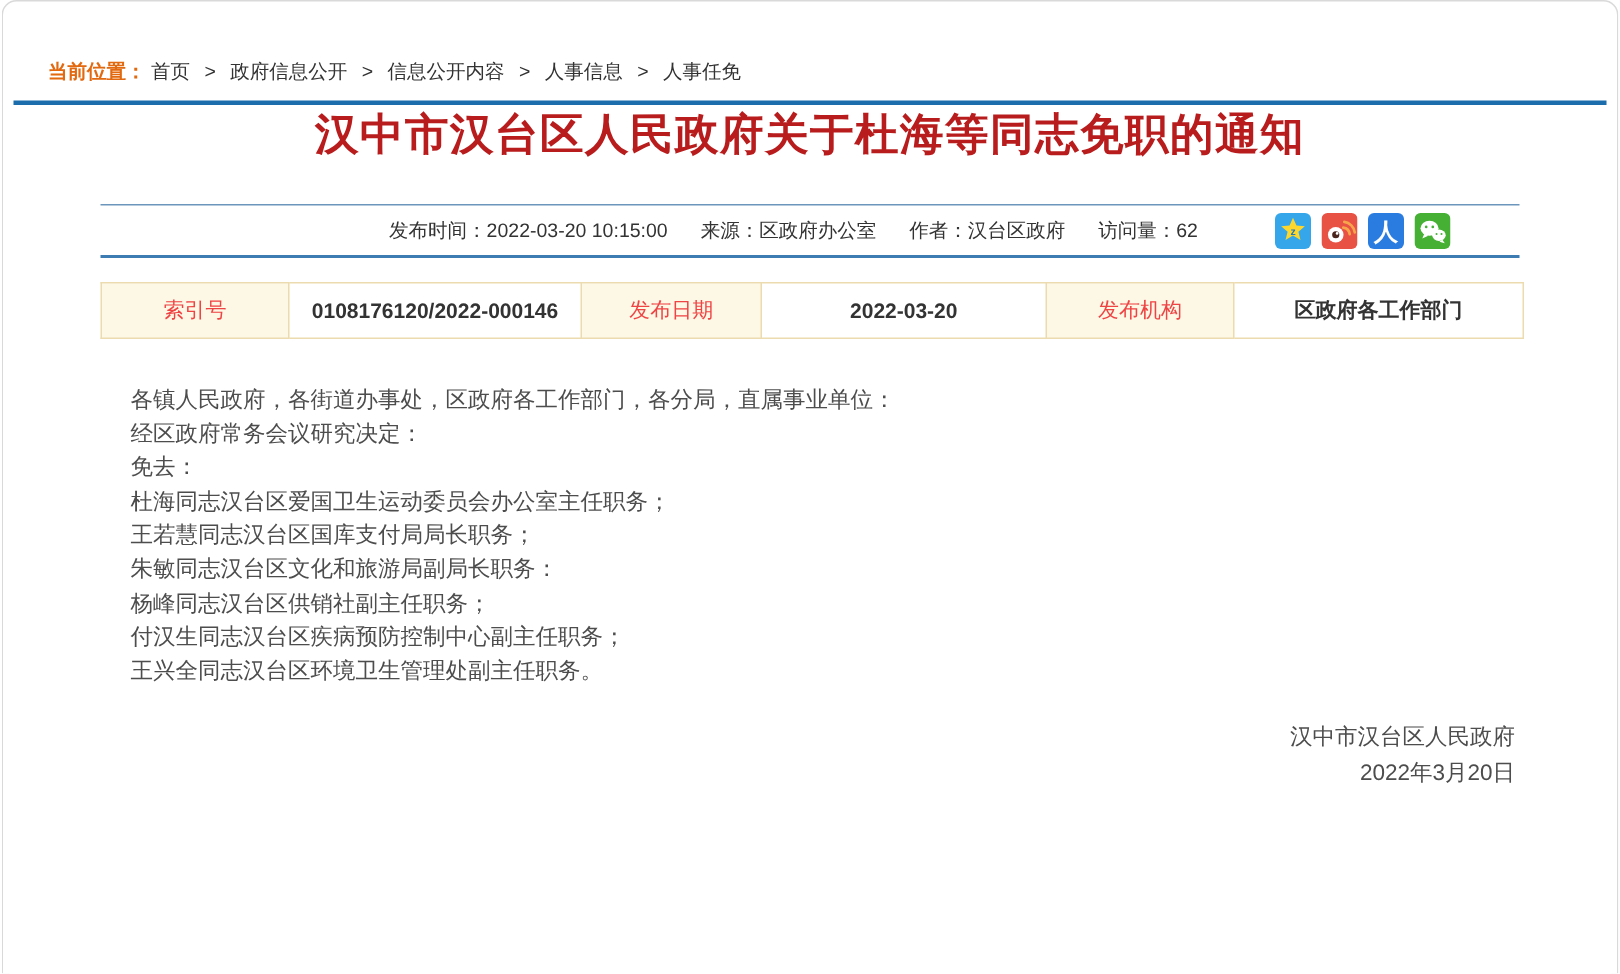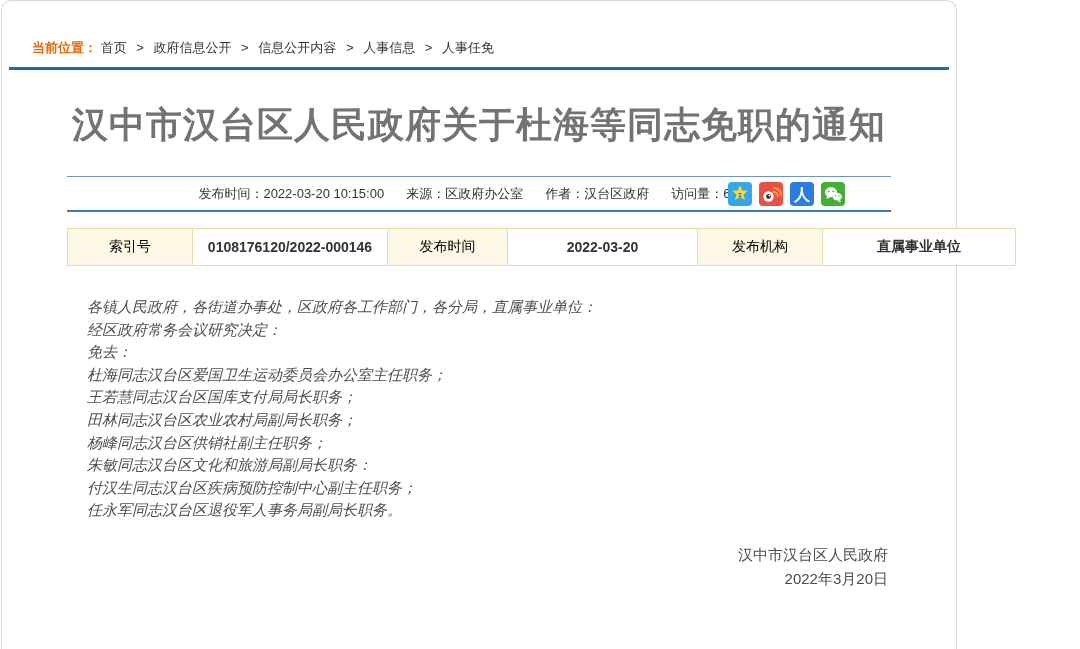--- a/index.html
+++ b/index.html
@@ -4,44 +4,43 @@
 <style>
   * { margin: 0; padding: 0; box-sizing: border-box; }
   html, body { background: #fff; }
   body {
     width: 1080px; height: 649px;
     font-family: "Liberation Sans", "DejaVu Sans", sans-serif;
     overflow: hidden;
   }
   .page {
     position: relative;
-    width: 956px; height: 649px;
+    width: 1078px; height: 649px;
     margin-left: 1px;
     background: #fff;
     border: 1px solid #d9d9d9;
     border-bottom: none;
     border-radius: 10px 10px 0 0;
   }
   
   .breadcrumb {
     padding: 38px 0 10px 30px;
     font-size: 13px;
     color: #333;
   }
   .breadcrumb .bc-label { color: #e2690f; font-weight: bold; }
   .breadcrumb .bc-item { color: #333; cursor: pointer; }
   .breadcrumb .bc-sep { color: #333; margin: 0 6px; }
   .top-divider { height: 3px; background: #1b6dab; margin: 0 7px; }
 
   
   .article-title {
-    margin-top: 31px;
     text-align: center;
-    font-size: 36px;
-    color: #737373;
+    font-size: 29px;
+    color: #b91c1c;
     letter-spacing: 1px;
   }
 
   
   .meta-bar {
     position: relative;
     margin: 26px 65px 0 65px;
     height: 36px;
     border-top: 1px solid #6d96bc;
     border-bottom: 2px solid #3d7cb2;
@@ -70,32 +69,32 @@
     border-collapse: collapse;
     table-layout: fixed;
     font-size: 14px;
   }
   .info-table td {
     border: 1px solid #ecdbae;
     height: 37px;
     text-align: center;
     vertical-align: middle;
   }
-  .info-table td.cell-label { background: #fdf7e6; color: #000000; }
+  .info-table td.cell-label { background: #fdf7e6; color: #ef4444; }
   .info-table td.cell-value { background: #fff; color: #333; font-weight: bold; }
   .info-table td.cell-empty { height: 39px; background: #fff; }
 
   
   .doc-body {
     margin: 30px 65px 0 85px;
     font-size: 15px;
     color: #4d4d4d;
     line-height: 22.6px;
   }
-  .doc-body p { margin: 0; font-style: italic; }
+  .doc-body p { margin: 0; }
 
   
   .signature {
     margin: 21px 68px 0 0;
     text-align: right;
     font-size: 15px;
     color: #4d4d4d;
     line-height: 24px;
   }
 </style>
@@ -168,39 +167,38 @@
         <col style="width:195px">
         <col style="width:120px">
       <col style="width:190px">
         <col style="width:125px">
         <col style="width:193px">
     </colgroup>
     <tbody>
         <tr>
       <td class="cell-label">索引号</td>
       <td class="cell-value">0108176120/2022-000146</td>
-      <td class="cell-label">发布时间</td>
+      <td class="cell-label">发布日期</td>
       <td class="cell-value">2022-03-20</td>
       <td class="cell-label">发布机构</td>
-      <td class="cell-value">直属事业单位</td>
+      <td class="cell-value">区政府各工作部门</td>
     </tr>
   </tbody>
     </table>
 
   <div class="doc-body">
     <p>各镇人民政府，各街道办事处，区政府各工作部门，各分局，直属事业单位：</p>
     <p>经区政府常务会议研究决定：</p>
     <p>免去：</p>
     <p>杜海同志汉台区爱国卫生运动委员会办公室主任职务；</p>
     <p>王若慧同志汉台区国库支付局局长职务；</p>
-    <p>田林同志汉台区农业农村局副局长职务；</p>
+    <p>朱敏同志汉台区文化和旅游局副局长职务：</p>
     <p>杨峰同志汉台区供销社副主任职务；</p>
-    <p>朱敏同志汉台区文化和旅游局副局长职务：</p>
     <p>付汉生同志汉台区疾病预防控制中心副主任职务；</p>
-    <p>任永军同志汉台区退役军人事务局副局长职务。</p>
+    <p>王兴全同志汉台区环境卫生管理处副主任职务。</p>
   </div>
 
   <div class="signature">
     <div>汉中市汉台区人民政府</div>
     <div>2022年3月20日</div>
   </div>
 
 </div>
 
 </body></html>

